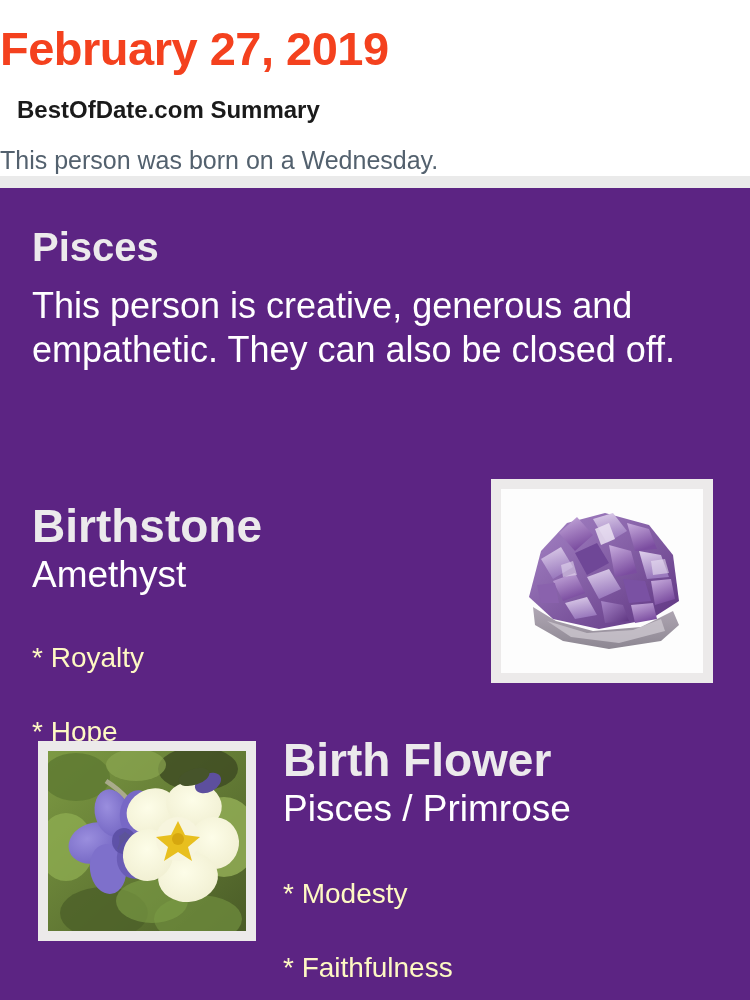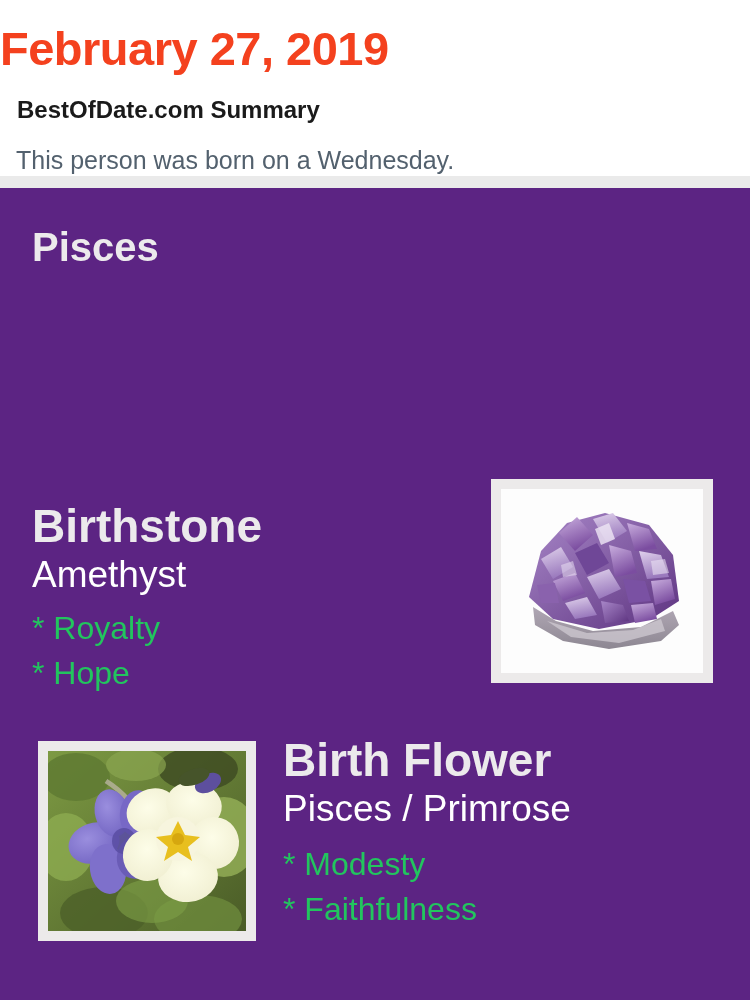--- a/index.html
+++ b/index.html
@@ -42,21 +42,21 @@
   }
   .header-site {
     margin: 17px;
     padding-top: 7px;
     font-size: 24px;
     font-weight: bold;
     line-height: 1.1;
     color: #1a1a1a;
   }
   .header-day {
-    margin: 16px;
+    margin: 0;
     padding-top: 6px;
     font-size: 25px;
     font-weight: normal;
     line-height: 1.1;
     color: #53616e;
   }
   .header-rule {
     position: absolute;
     left: 0;
     top: 176px;
@@ -84,24 +84,25 @@
     color: #ffffff;
     font-weight: normal;
     margin: 0;
   }
   .trait-list {
     list-style: none;
     margin: 0;
     padding: 0;
   }
   .trait-list li {
-    color: #22c55e;
-    font-size: 32px;
+    color: #fef9c3;
+    font-size: 28px;
     line-height: 45px;
     white-space: pre;
+    margin-top: 29px;
   }
 
   
   .zodiac {
     position: absolute;
     left: 32px;
     top: 30px;
     width: 686px;
   }
   .zodiac-name {
@@ -203,20 +204,21 @@
     <h1 class="header-date">February 27, 2019</h1>
     <div class="header-site">BestOfDate.com Summary</div>
     <div class="header-day">This person was born on a Wednesday.</div>
   </div>
   <div class="header-rule"></div>
 
   <div class="body-area">
 
     <div class="zodiac">
       <div class="section-heading zodiac-name">Pisces</div>
+      <p class="zodiac-desc">This person is creative, generous and empathetic. They can also be closed off.</p>
     </div>
 
     <div class="birthstone">
       <div class="section-heading birthstone-title">Birthstone</div>
       <div class="section-sub birthstone-name">Amethyst</div>
       <ul class="trait-list">
         <li>* Royalty</li>
         <li>* Hope</li>
       </ul>
     </div>

